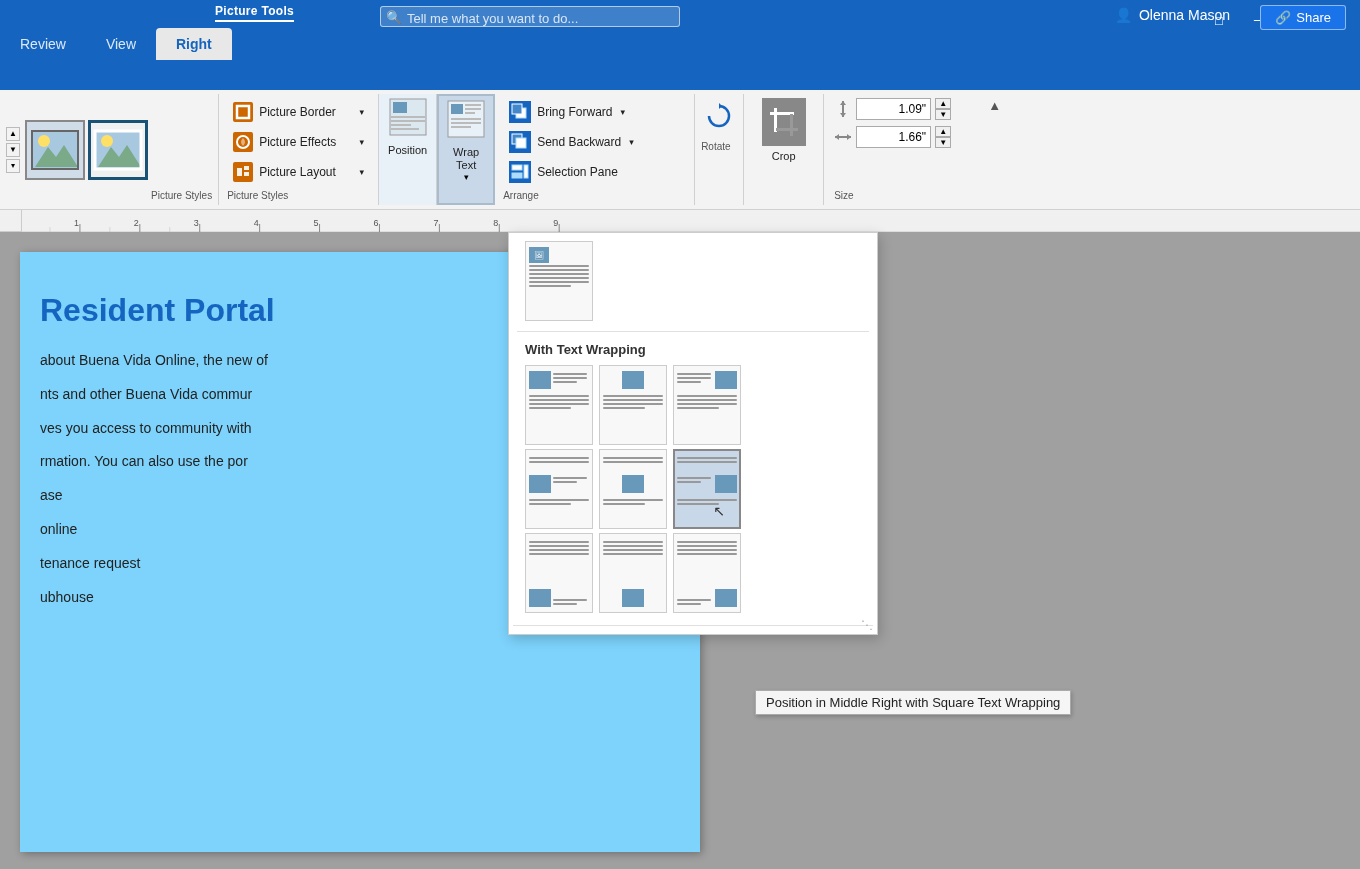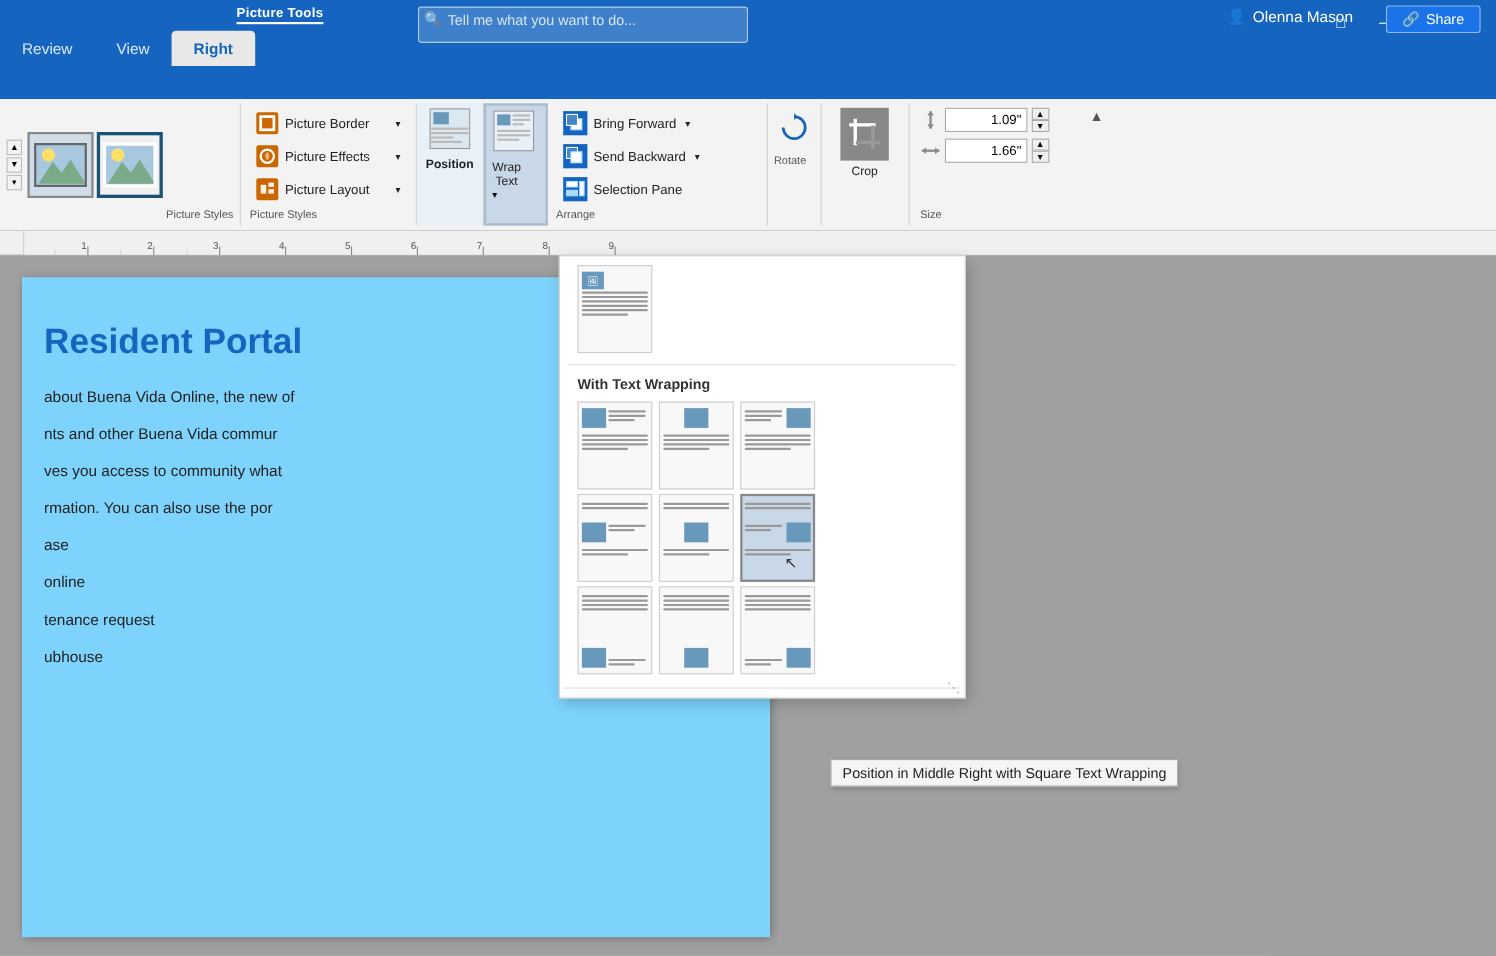--- a/index.html
+++ b/index.html
@@ -349,21 +349,21 @@
       align-items: center;
       justify-content: center;
     }
 
     .tell-me-input {
       background: rgba(255,255,255,0.18);
       border: 1px solid rgba(255,255,255,0.6);
       border-radius: 3px;
       color: white;
       font-size: 13px;
-      padding: 4px 8px 12px 26px;
+      padding: 4px 8px 0 26px;
       width: 300px;
       outline: none;
       position: absolute;
       top: 6px;
       left: 380px;
     }
     .tell-me-input::placeholder { color: rgba(255,255,255,0.8); }
     .tell-me-search-icon {
       position: absolute;
       top: 10px;
@@ -527,33 +527,33 @@
               <rect x="9" y="2" width="5" height="4" fill="white" opacity="0.9"></rect>
               <rect x="9" y="8" width="5" height="4" fill="white" opacity="0.9"></rect>
             </svg>
         </div>
         <span>Picture Layout</span>
         <span style="margin-left:auto; font-size:9px;">▾</span>
       </button>
       <div style="font-size:10px; color:#555; margin-top:auto;">Picture Styles</div>
     </div>
 
-    <div style="display:flex; flex-direction:column; align-items:center; padding:4px 8px; border-right:1px solid #d0d0d0; cursor:pointer; min-width:58px; background:#e8f0f8;font-weight:bold;">
+    <div style="display:flex; flex-direction:column; align-items:center; padding:4px 8px; border-right:1px solid #d0d0d0; cursor:pointer; min-width:58px; background:#e8f0f8;">
       <svg width="38" height="42" viewBox="0 0 38 42" style="margin-bottom:4px;">
         <rect x="1" y="1" width="36" height="36" fill="#dce8f0" stroke="#999" stroke-width="1"></rect>
         <rect x="4" y="4" width="14" height="11" fill="#6899bb"></rect>
         <rect x="2" y="18" width="34" height="2" fill="#bbb"></rect>
         <rect x="2" y="22" width="34" height="2" fill="#bbb"></rect>
         <rect x="2" y="26" width="20" height="2" fill="#bbb"></rect>
         <rect x="2" y="30" width="28" height="2" fill="#bbb"></rect>
       </svg>
       <span style="font-size:11px; color:#222;">Position</span>
     </div>
 
-    <div style="display:flex; flex-direction:column; align-items:flex-start; padding:4px 6px; border-right:1px solid #aaa; cursor:pointer; min-width:58px; background:#c8d8e8; border:2px solid #aabbcc;">
+    <div style="display:flex; flex-direction:column; align-items:center; padding:4px 6px; border-right:1px solid #aaa; cursor:pointer; min-width:58px; background:#c8d8e8; border:2px solid #aabbcc;">
       <svg width="38" height="42" viewBox="0 0 38 42" style="margin-bottom:4px;">
         <rect x="1" y="1" width="36" height="36" fill="#e8f0f8" stroke="#999" stroke-width="1"></rect>
         <rect x="4" y="4" width="12" height="10" fill="#6899bb"></rect>
         <rect x="18" y="4" width="16" height="2" fill="#bbb"></rect>
         <rect x="18" y="8" width="16" height="2" fill="#bbb"></rect>
         <rect x="18" y="12" width="10" height="2" fill="#bbb"></rect>
         <rect x="4" y="18" width="30" height="2" fill="#bbb"></rect>
         <rect x="4" y="22" width="30" height="2" fill="#bbb"></rect>
         <rect x="4" y="26" width="20" height="2" fill="#bbb"></rect>
       </svg>
@@ -688,21 +688,21 @@
       </svg>
     </div>
   </div>
 
   <div class="doc-area">
     <div class="doc-page">
       <div class="doc-title">Resident Portal</div>
       <div class="doc-text">
         <p>about Buena Vida Online, the new       of</p>
         <p>nts and other Buena Vida commur</p>
-        <p>ves you access to community what</p>
+        <p>ves you access to community with</p>
         <p>rmation. You can also use the por</p>
         <p>ase</p>
         <p>online</p>
         <p>tenance request</p>
         <p>ubhouse</p>
       </div>
     </div>
   </div>
 
   <div class="position-dropdown">

